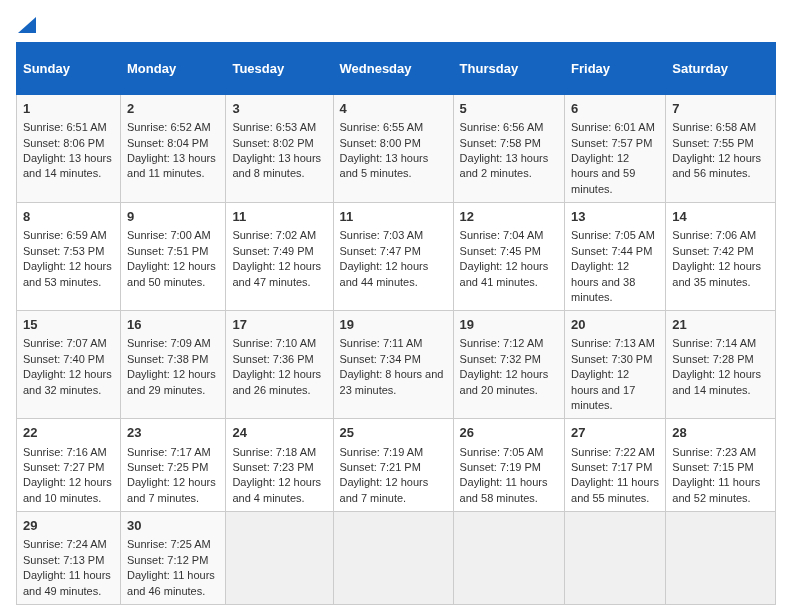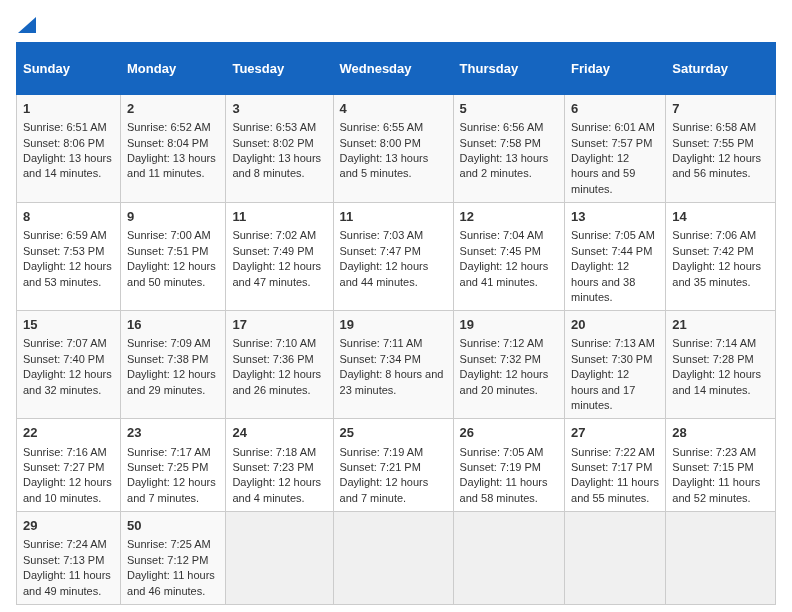--- a/index.html
+++ b/index.html
@@ -144,21 +144,21 @@
         <td><span class="day-num">22</span><span>Sunrise: 7:16 AM</span><br><span>Sunset: 7:27 PM</span><br><span>Daylight: 12 hours and 10 minutes.</span></td>
         <td><span class="day-num">23</span><span>Sunrise: 7:17 AM</span><br><span>Sunset: 7:25 PM</span><br><span>Daylight: 12 hours and 7 minutes.</span></td>
         <td><span class="day-num">24</span><span>Sunrise: 7:18 AM</span><br><span>Sunset: 7:23 PM</span><br><span>Daylight: 12 hours and 4 minutes.</span></td>
         <td><span class="day-num">25</span><span>Sunrise: 7:19 AM</span><br><span>Sunset: 7:21 PM</span><br><span>Daylight: 12 hours and 7 minute.</span></td>
         <td><span class="day-num">26</span><span>Sunrise: 7:05 AM</span><br><span>Sunset: 7:19 PM</span><br><span>Daylight: 11 hours and 58 minutes.</span></td>
         <td><span class="day-num">27</span><span>Sunrise: 7:22 AM</span><br><span>Sunset: 7:17 PM</span><br><span>Daylight: 11 hours and 55 minutes.</span></td>
         <td><span class="day-num">28</span><span>Sunrise: 7:23 AM</span><br><span>Sunset: 7:15 PM</span><br><span>Daylight: 11 hours and 52 minutes.</span></td>
       </tr>
       <tr>
         <td><span class="day-num">29</span><span>Sunrise: 7:24 AM</span><br><span>Sunset: 7:13 PM</span><br><span>Daylight: 11 hours and 49 minutes.</span></td>
-        <td><span class="day-num">50</span><span>Sunrise: 7:25 AM</span><br><span>Sunset: 7:12 PM</span><br><span>Daylight: 11 hours and 46 minutes.</span></td>
+        <td><span class="day-num">30</span><span>Sunrise: 7:25 AM</span><br><span>Sunset: 7:12 PM</span><br><span>Daylight: 11 hours and 46 minutes.</span></td>
         <td class="empty"></td>
         <td class="empty"></td>
         <td class="empty"></td>
         <td class="empty"></td>
         <td class="empty"></td>
       </tr>
     </tbody>
 </table>
 
 </body></html>

